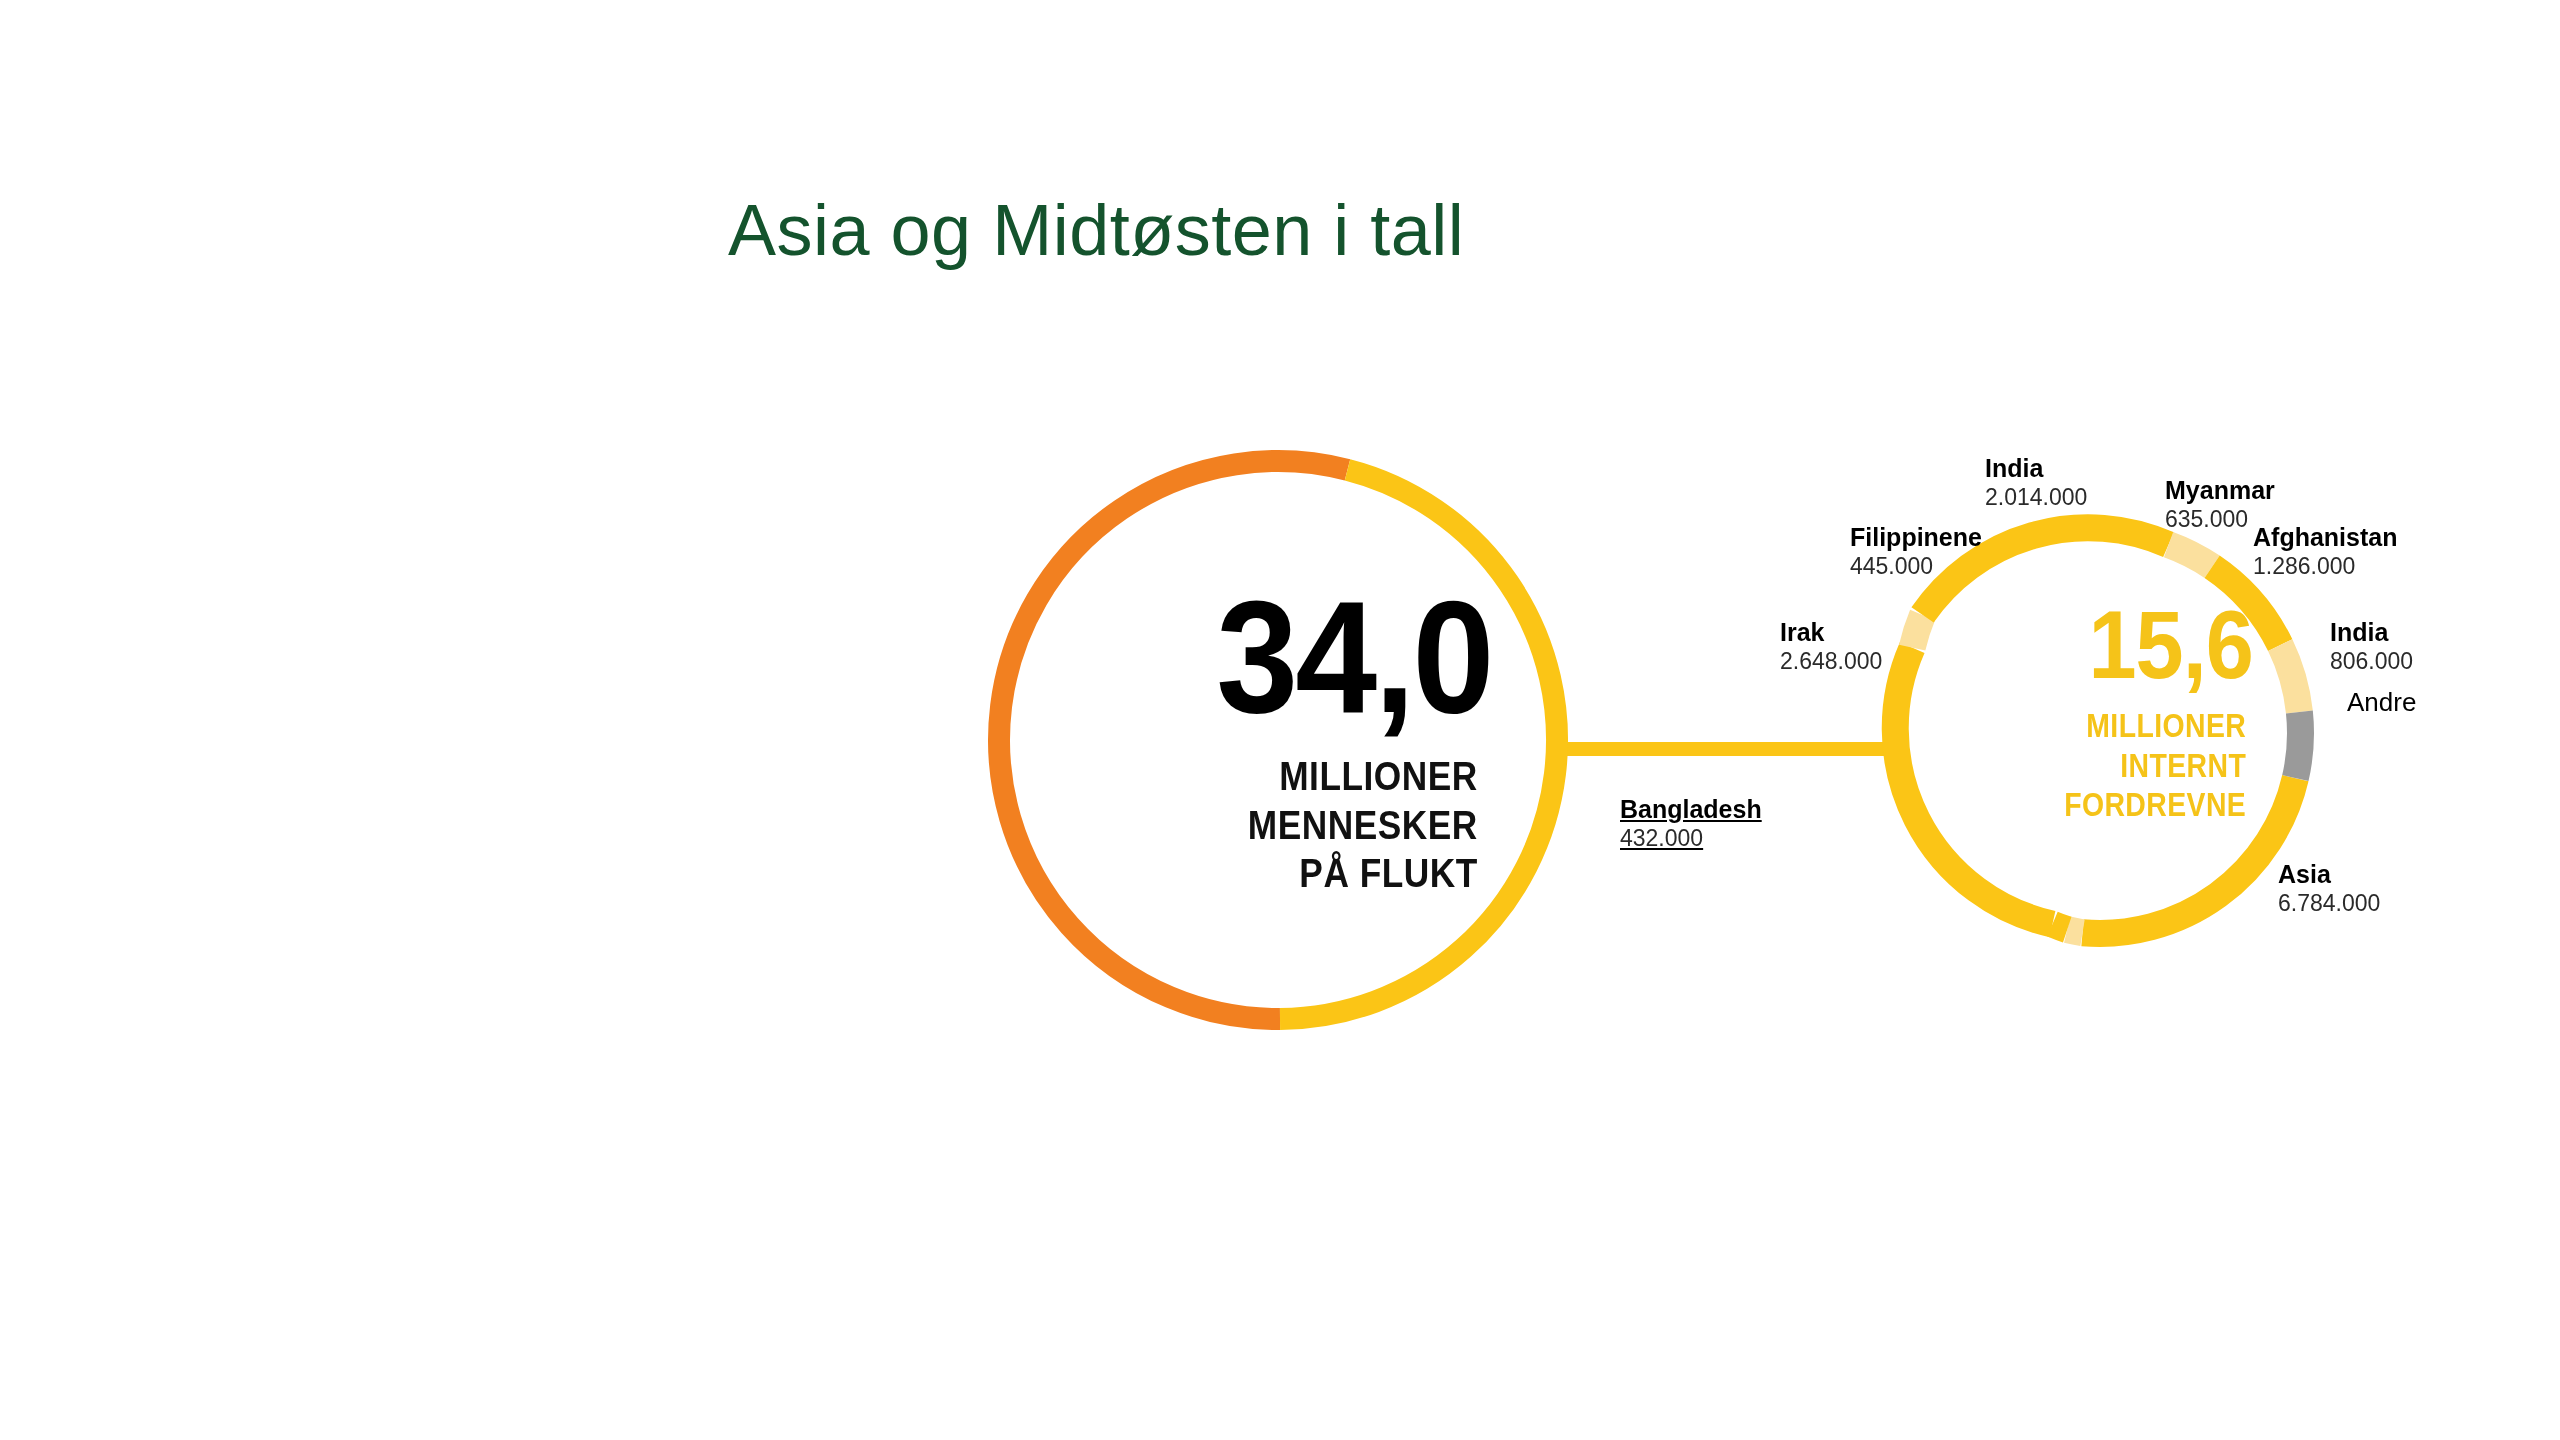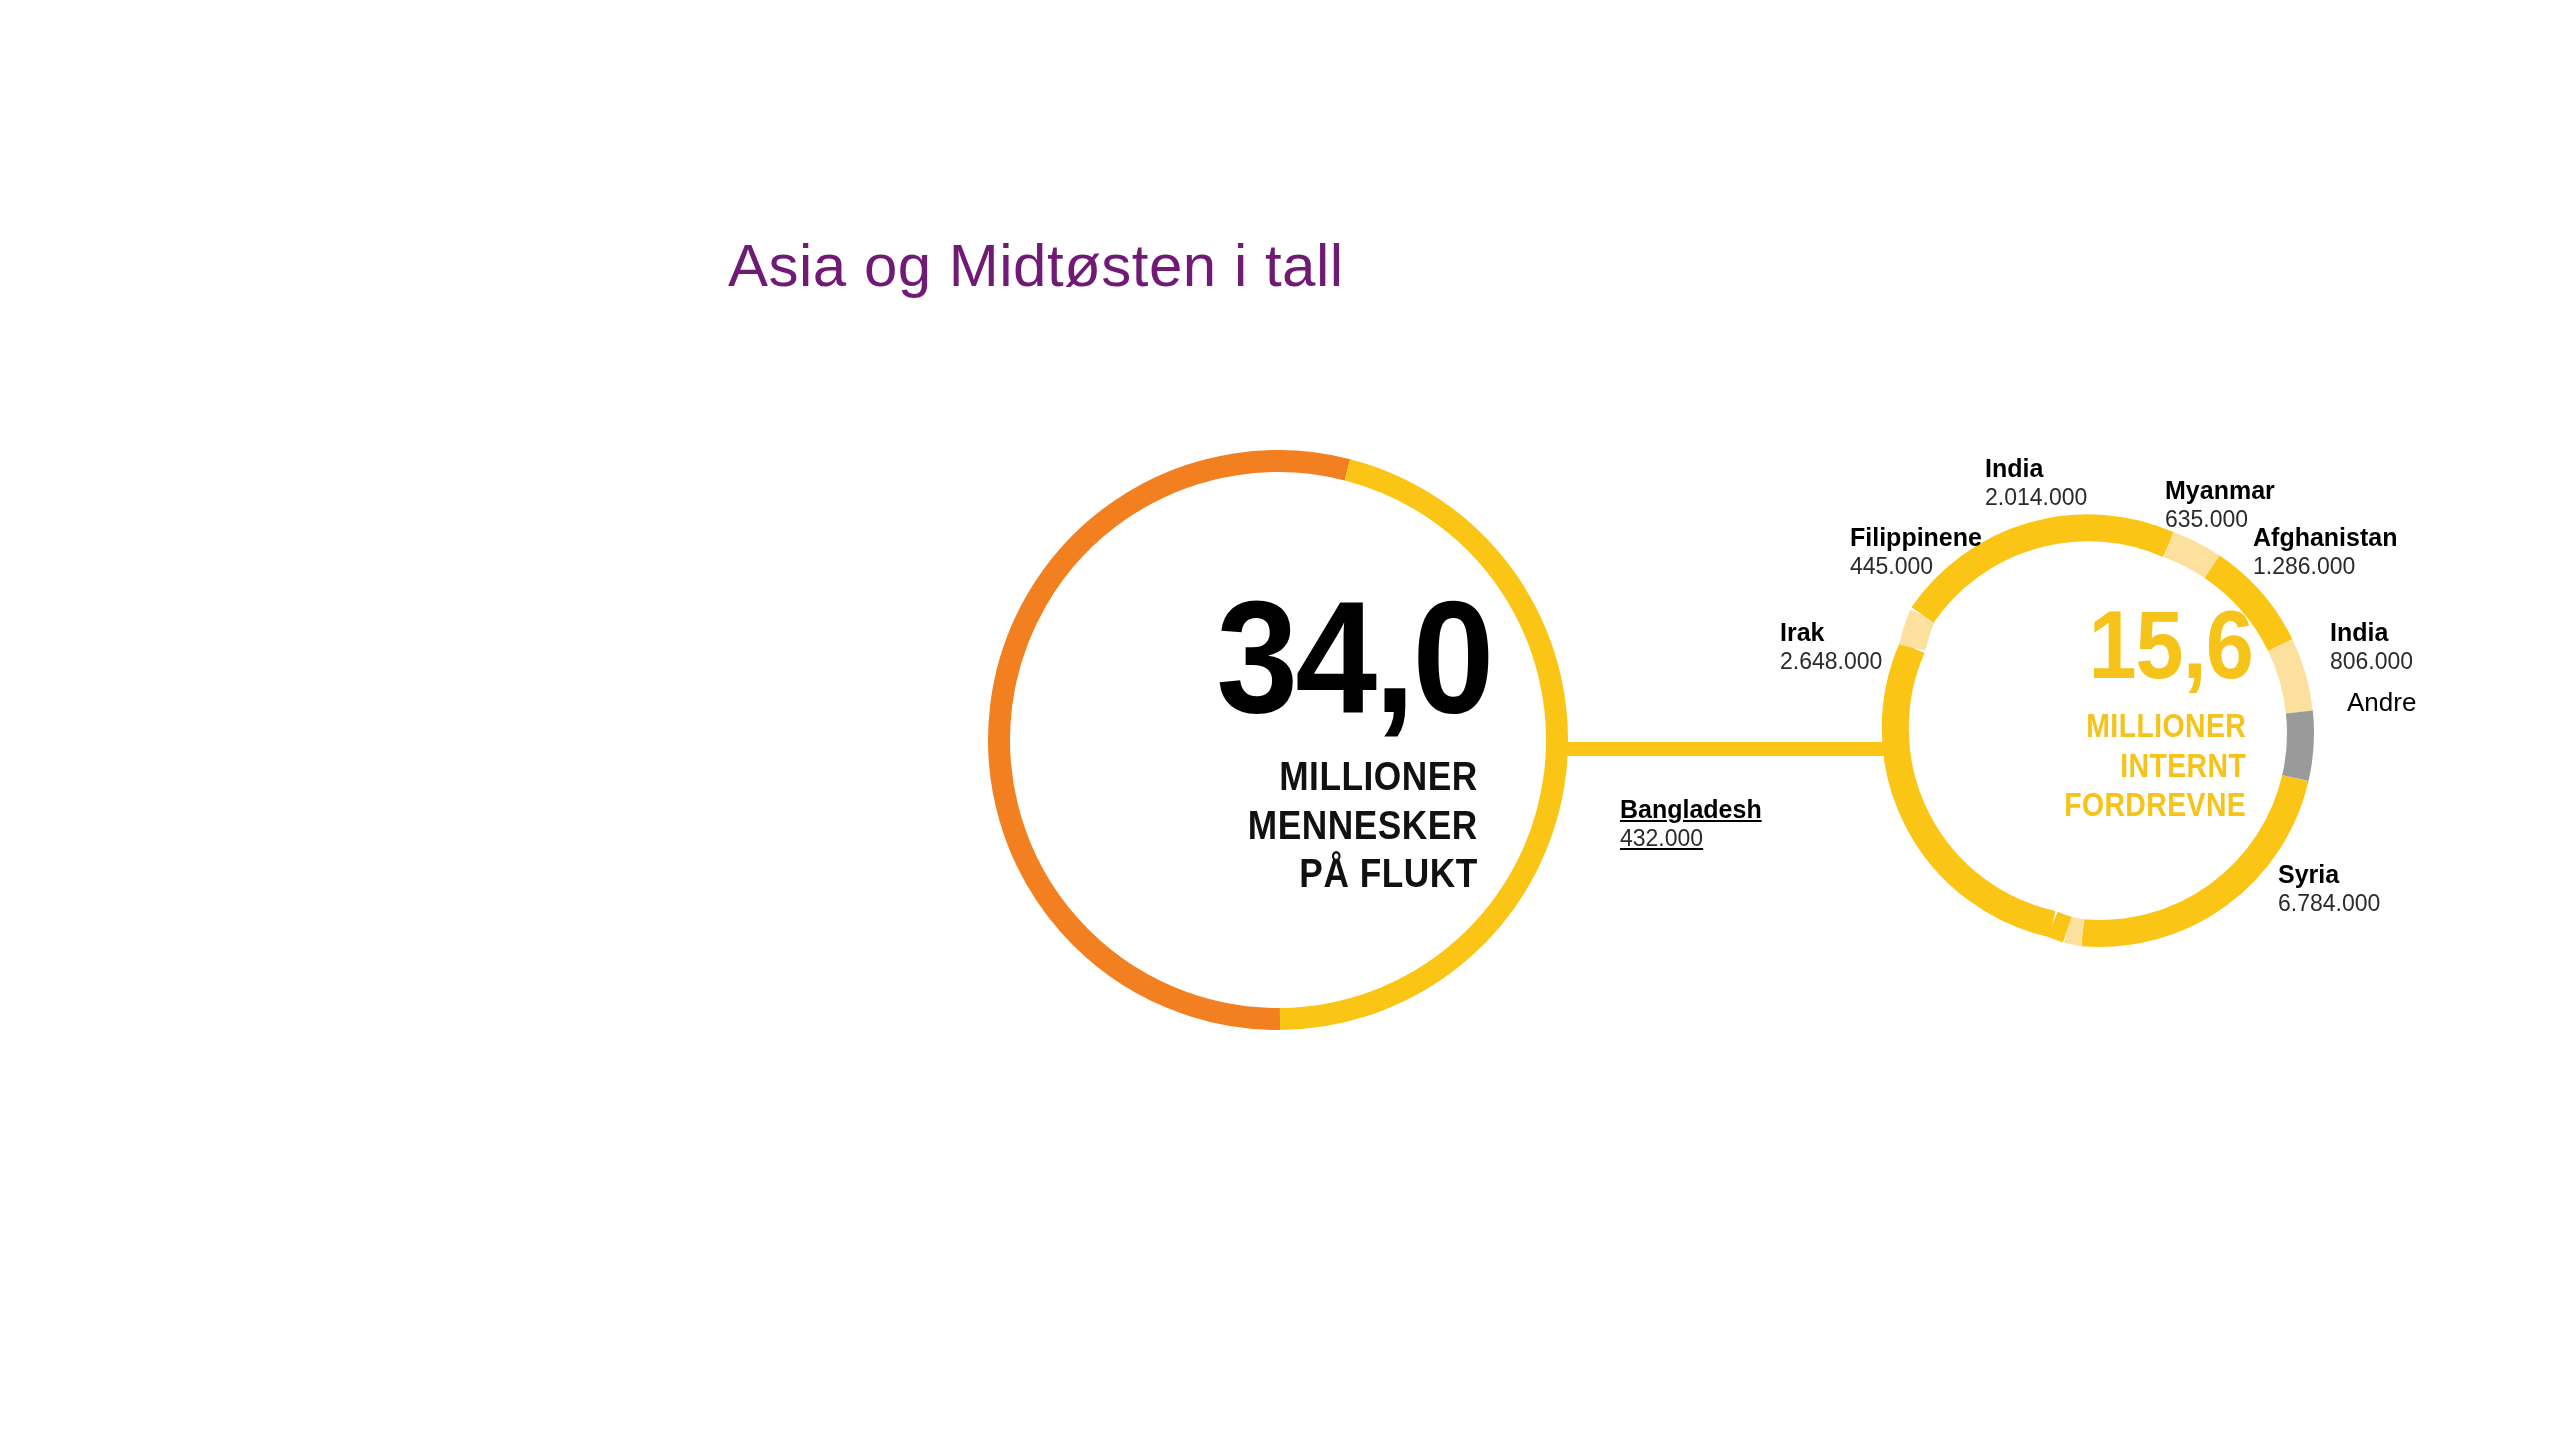--- a/index.html
+++ b/index.html
@@ -14,27 +14,26 @@
     overflow: hidden;
     font-family: "Liberation Sans", sans-serif;
     -webkit-font-smoothing: antialiased;
   }
 
   #page-title {
     position: absolute;
     left: 728px;
     top: 194px;
     font-family: "Liberation Sans", sans-serif;
-    font-size: 60px;
+    font-size: 72px;
     font-weight: 300;
     letter-spacing: 0.5px;
-    color: #701a75;
+    color: #14532d;
     white-space: nowrap;
     line-height: 1;
-    margin-top: 42px;
   }
 
   
   #figure {
     position: absolute;
     left: 0;
     top: 0;
     width: 2560px;
     height: 1440px;
   }
@@ -241,17 +240,17 @@
   <div class="callout align-left other" style="left:2347px; top:688px;">
     <span class="c-name">Andre</span>
   </div>
 
   <div class="callout align-right" style="left:1620px; top:795px; width:270px;text-decoration:underline;">
     <span class="c-name">Bangladesh</span>
     <span class="c-val">432.000</span>
   </div>
 
   <div class="callout align-left" style="left:2278px; top:860px;">
-    <span class="c-name">Syria</span>
+    <span class="c-name">Asia</span>
     <span class="c-val">6.784.000</span>
   </div>
 
 </div>
 
 </body></html>

